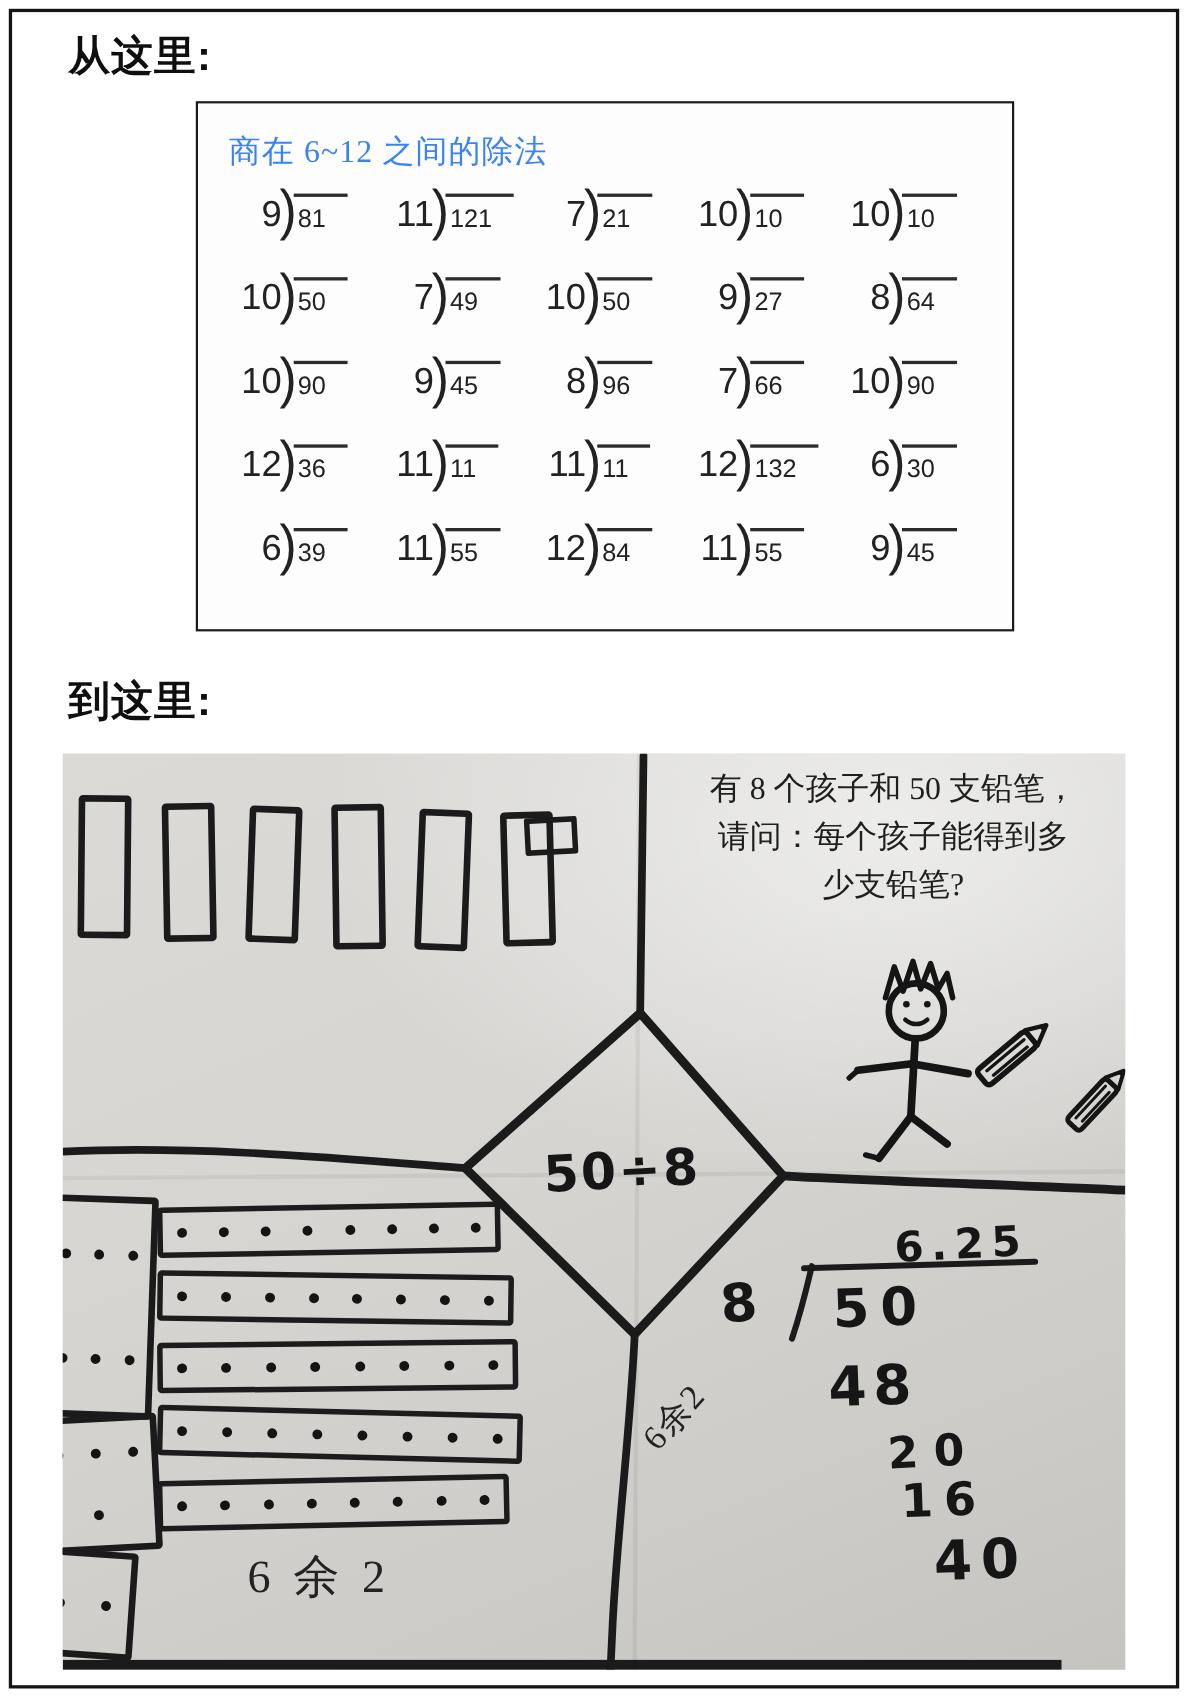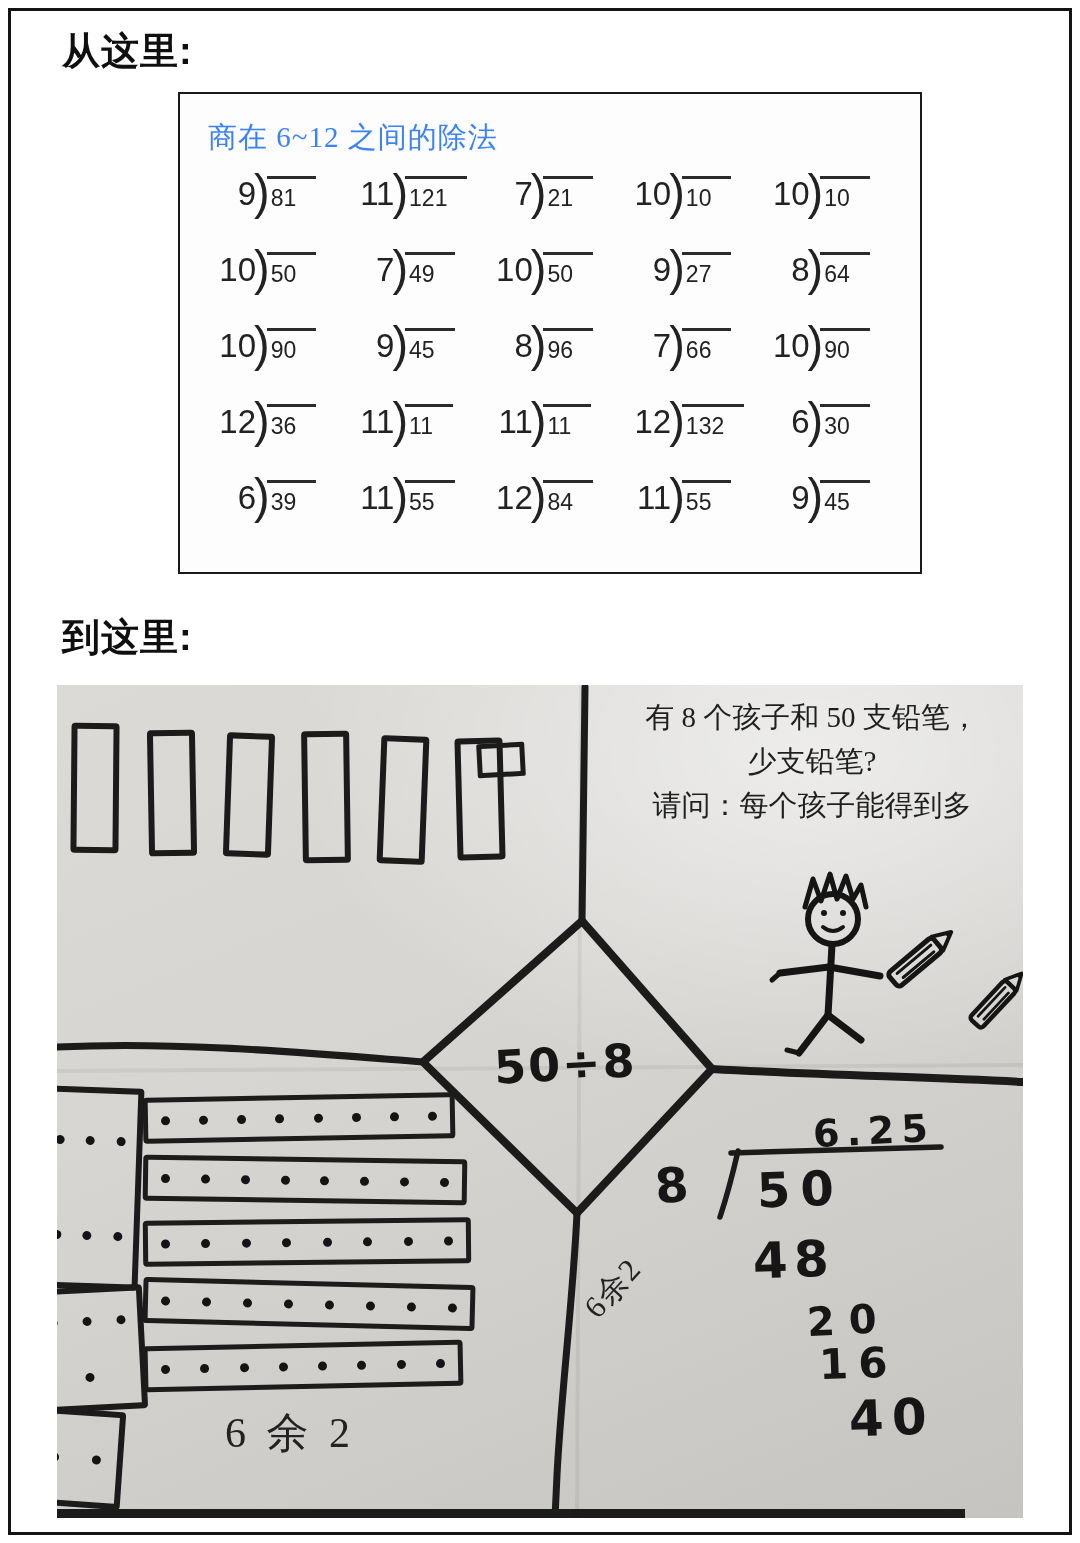--- a/index.html
+++ b/index.html
@@ -263,22 +263,22 @@
         <div class="tbox"></div>
         <div class="tbox"></div>
         <div class="tbox"></div>
         <div class="tbox"></div>
         <div class="tbox"></div>
       </div>
     <div class="item small-box"></div>
 
     <div class="item question">
       <span>有 8 个孩子和 50 支铅笔，</span>
+      <span>请问：每个孩子能得到多</span>
       <span>少支铅笔?</span>
-      <span>请问：每个孩子能得到多</span>
     </div>
 
     <svg class="item figure-svg" width="290" height="205" viewBox="0 0 290 205">
       <g stroke="#151515" fill="none" stroke-linecap="round" stroke-linejoin="round">
         <path d="M58,40 L66,12 L74,34 L83,7 L90,32 L99,9 L106,32 L114,18 L119,40" stroke-width="5"></path>
         <circle cx="86" cy="52" r="25" stroke-width="6"></circle>
         <circle cx="77" cy="46" r="3" fill="#151515" stroke="none"></circle>
         <circle cx="96" cy="46" r="3" fill="#151515" stroke="none"></circle>
         <path d="M76,60 Q86,68 96,60" stroke-width="4"></path>
         <path d="M85,78 L81,148" stroke-width="7"></path>

